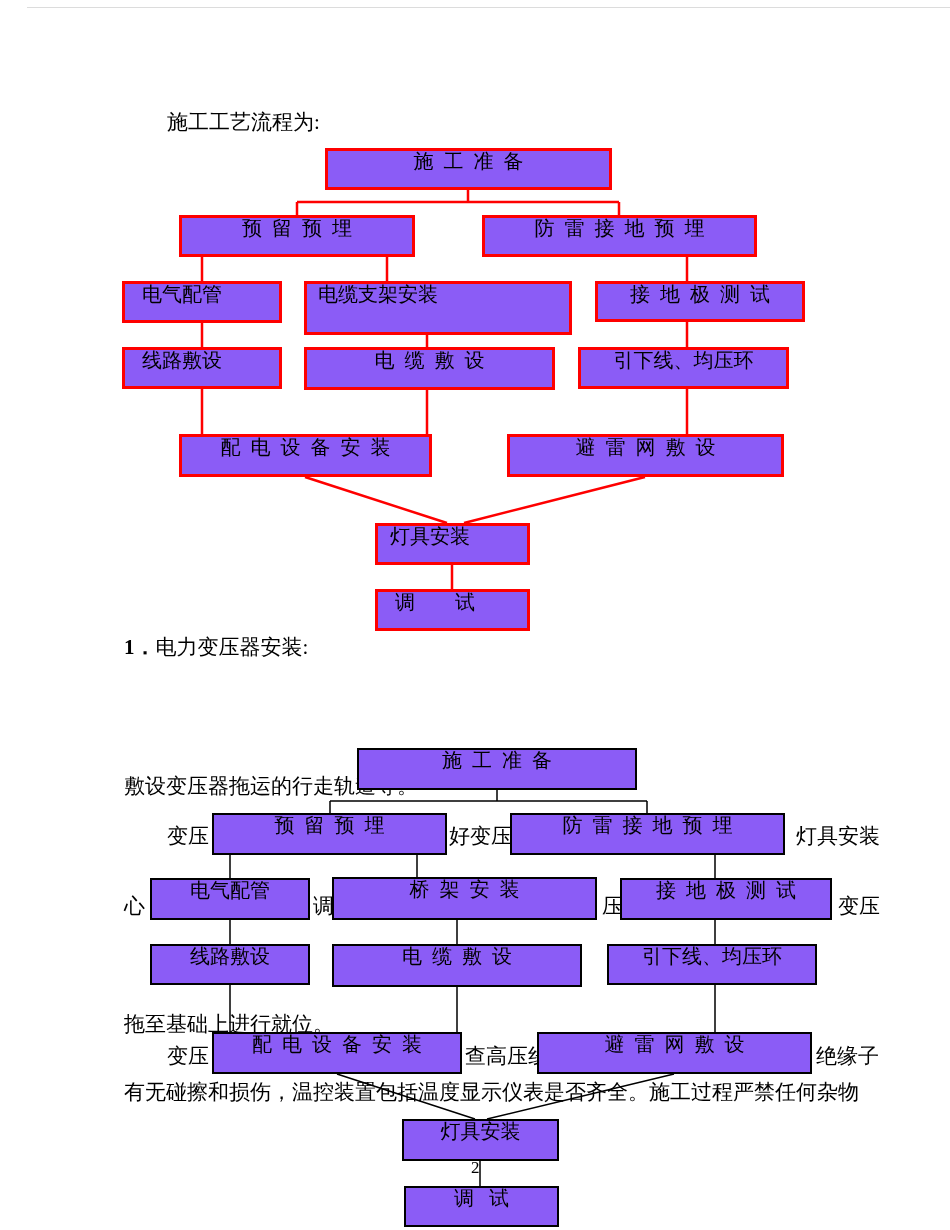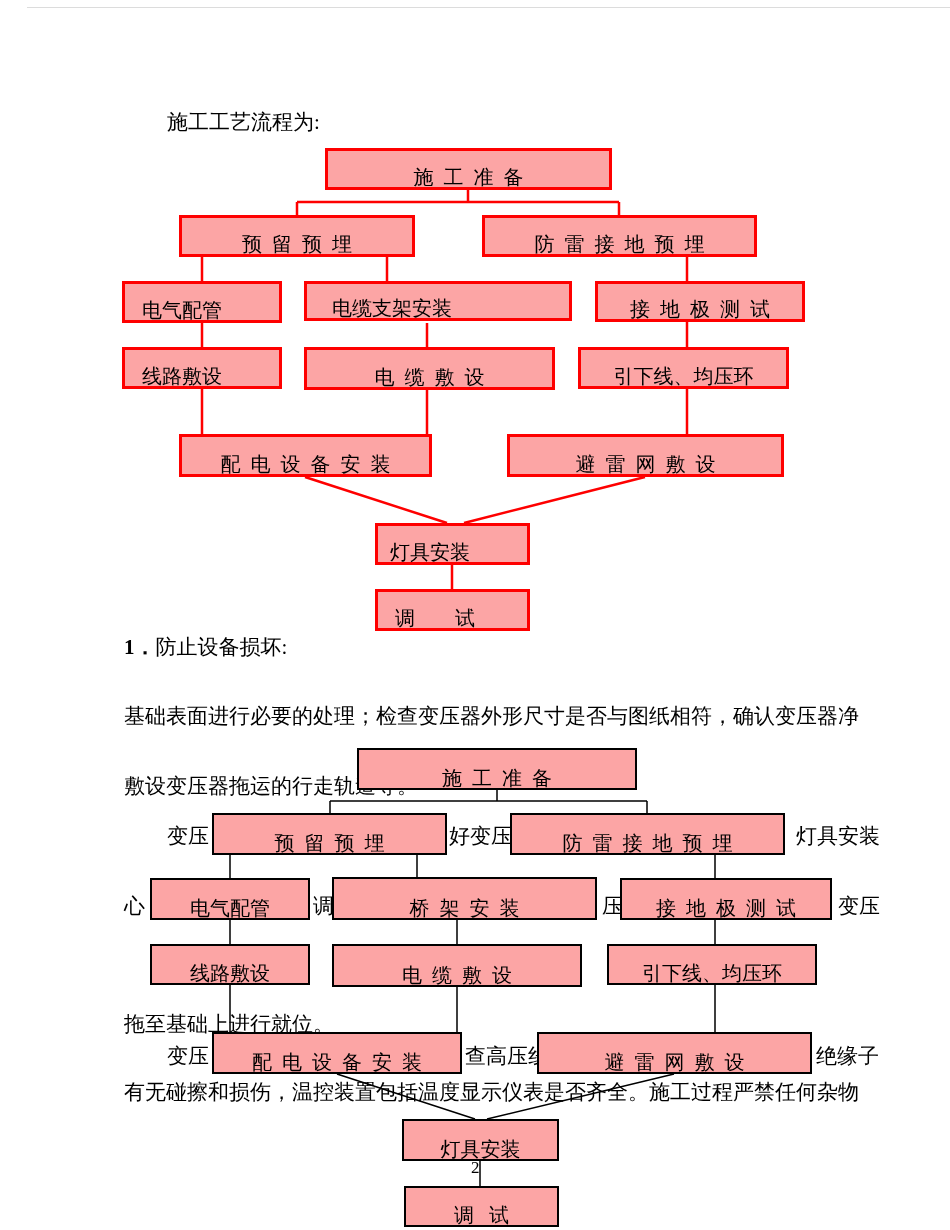--- a/index.html
+++ b/index.html
@@ -7,22 +7,22 @@
     position:relative; width:950px; height:1230px; background:#ffffff;
     font-family:"Liberation Serif","DejaVu Serif",serif; color:#000;
     overflow:hidden;
     margin-left:27px;
   }
   .topline { position:absolute; left:0; top:7px; width:950px; height:1px; background:#dcdcdc; }
   .t { position:absolute; font-size:21px; line-height:22px; white-space:pre; z-index:1; }
   .t b { font-family:"Liberation Serif",serif; }
   svg.overlay { position:absolute; left:0; top:0; z-index:2; pointer-events:none; }
   .nbox {
-    position:absolute; background:#fca5a5; box-sizing:border-box;
-    display:flex; align-items:flex-end; justify-content:center; z-index:3;
+    position:absolute; background:#8b5cf6; box-sizing:border-box;
+    display:flex; align-items:flex-start; justify-content:center; z-index:3;
   }
   .nbox .nlabel { font-size:20px; line-height:20px; white-space:pre; color:#000; }
   .red { border:3px solid #fe0000; }
   .blk { border:2px solid #000000; }
   .nbox.left { justify-content:flex-start; }
   .pagenum { position:absolute; left:444px; top:1158px; font-size:17px; z-index:2; }
 </style>
 </head>
 <body>
 
@@ -40,23 +40,22 @@
     <path d="M470 790 V801 M303 801 H620 M303 801 V813 M620 801 V813
              M203 855 V878 M390 855 V877 M688 855 V878
              M203 920 V944 M430 920 V944 M688 920 V944
              M203 985 V1032 M430 987 V1032 M688 985 V1032
              M310 1074 L448 1119 M647 1074 L460 1119
              M453 1161 V1186" stroke="#000000" stroke-width="1.5" fill="none"></path>
   </svg>
 
   <span class="t" style="left:140px;top:111px">施工工艺流程为:</span>
 
-  <span class="t" style="left:97px;top:636px"><b>1</b><b>．</b><span>防止设备损坏:</span></span>
+  <span class="t" style="left:97px;top:636px"><b>1</b><b>．</b><span>电力变压器安装:</span></span>
 
-  <span class="t" style="left:97px;top:705px">基础表面进行必要的处理；检查变压器外形尺寸是否与图纸相符，确认变压器净</span>
   <span class="t" style="left:97px;top:775px">敷设变压器拖运的行走轨道等。</span>
 
   <span class="t" style="left:140px;top:825px">变压</span>
   <span class="t" style="left:422px;top:825px">好变压</span>
   <span class="t" style="left:769px;top:825px">灯具安装</span>
   <span class="t" style="left:97px;top:895px">心</span>
   <span class="t" style="left:286px;top:895px">调</span>
   <span class="t" style="left:575px;top:895px">压</span>
   <span class="t" style="left:811px;top:895px">变压</span>
   <span class="t" style="left:97px;top:1013px">拖至基础上进行就位。</span>
@@ -71,21 +70,21 @@
     </div>
   <div class="nbox red" style="left:152px;top:215px;width:236px;height:42px">
       <span class="nlabel">预  留  预  埋</span>
     </div>
   <div class="nbox red" style="left:455px;top:215px;width:275px;height:42px">
       <span class="nlabel">防  雷  接  地  预  埋</span>
     </div>
   <div class="nbox red left" style="left:95px;top:281px;width:160px;height:42px;padding-left:17px">
       <span class="nlabel">电气配管</span>
     </div>
-  <div class="nbox red left" style="left:277px;top:281px;width:268px;height:40px;padding-left:25px">
+  <div class="nbox red left" style="left:277px;top:281px;width:268px;height:54px;padding-left:11px">
       <span class="nlabel">电缆支架安装</span>
     </div>
   <div class="nbox red" style="left:568px;top:281px;width:210px;height:41px">
       <span class="nlabel">接  地  极  测  试</span>
     </div>
   <div class="nbox red left" style="left:95px;top:347px;width:160px;height:42px;padding-left:17px">
       <span class="nlabel">线路敷设</span>
     </div>
   <div class="nbox red" style="left:277px;top:347px;width:251px;height:43px">
       <span class="nlabel">电  缆  敷  设</span>

